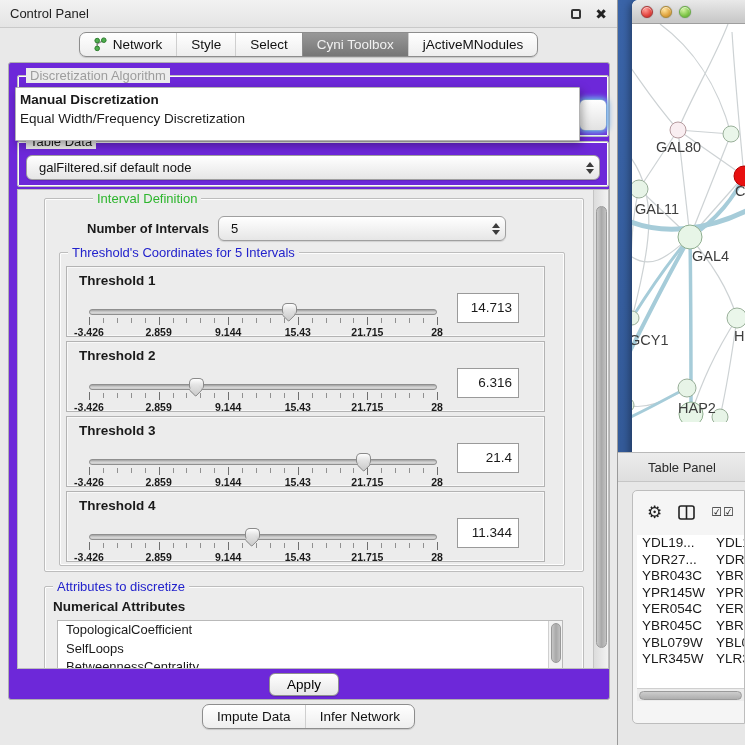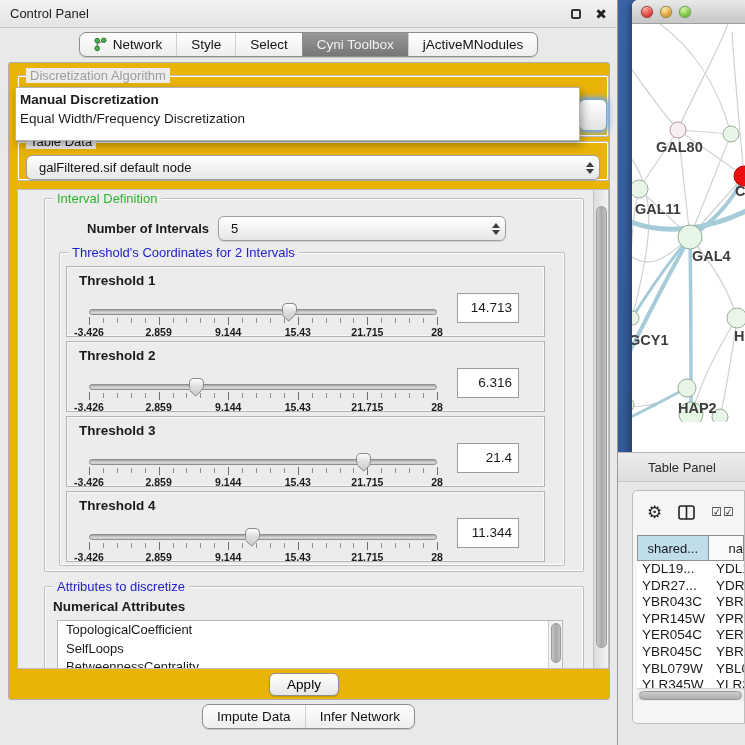--- a/index.html
+++ b/index.html
@@ -27,44 +27,44 @@
 
   .tabrow{position:absolute;left:0;width:100%;display:flex;justify-content:center;}
   .tabrow.top{top:32px;}
   .tabrow.bottom{top:704px;}
   .tabgroup{display:flex;height:25px;border:1px solid #8d8d8d;border-radius:7px;overflow:hidden;background:linear-gradient(#ffffff,#eeeeee);box-shadow:0 1px 1px rgba(0,0,0,.15);}
   .tab{display:flex;align-items:center;gap:6px;padding:0 14px;font-size:13.5px;color:#111;border-left:1px solid #cfcfcf;cursor:pointer;white-space:nowrap;}
   .tab:first-child{border-left:none;}
   .tab.sel{background:linear-gradient(#989898,#767676);color:#f1f1f1;border-left-color:#8d8d8d;}
   .netic{width:13px;height:15px;display:block;}
 
-  .card{position:absolute;left:8px;top:62px;width:602px;height:638px;background:#eab308;border:1px solid #b0b0b0;border-radius:3px;}
+  .card{position:absolute;left:8px;top:62px;width:602px;height:638px;background:#6d28d9;border:1px solid #b0b0b0;border-radius:3px;}
 
   .group{position:absolute;border:1px solid #bdbdbd;border-radius:2px;box-shadow:inset 0 0 0 1px #fdfdfd;}
   .glabel{position:absolute;top:-8px;left:8px;background:#ececec;padding:0 4px;font-size:13px;}
-  .glabel.green{color:var(--label-green);}
+  .glabel.green{color:var(--label-green);margin-left:40px;}
   .glabel.blue{color:var(--label-blue);}
   .glabel.faded{color:#9d9d9d;}
 
   .combo{position:absolute;display:flex;align-items:center;height:25px;background:linear-gradient(#ffffff,#e6e6e6);border:1px solid #9f9f9f;border-radius:6px;box-shadow:0 1px 1px rgba(0,0,0,.12);cursor:pointer;}
   .combo .val{flex:1;padding:0 12px;font-size:13px;color:#111;white-space:nowrap;overflow:hidden;}
   .stepper{width:18px;display:flex;flex-direction:column;align-items:center;justify-content:center;color:#333;}
   .stepper i{display:block;width:0;height:0;border-left:4px solid transparent;border-right:4px solid transparent;}
   .stepper i.up{border-bottom:5px solid #3c3c3c;margin-bottom:2px;}
   .stepper i.dn{border-top:5px solid #3c3c3c;}
 
   .alg-group{left:8px;top:12px;width:592px;height:62px;}
   .focus-frag{position:absolute;left:570px;top:36px;width:28px;height:32px;border-radius:6px;background:linear-gradient(#fff,#e2e2e2);border:1px solid #7aa6d8;box-shadow:0 0 5px 2px var(--focus-ring);z-index:5;}
 
   .popup{position:absolute;left:6px;top:24px;width:565px;height:54px;background:#fff;border:1px solid #b4b4b4;border-radius:1px;box-shadow:2px 4px 10px rgba(0,0,0,.35);z-index:20;padding-top:2px;}
   .popup .opt{font-size:13.5px;padding:1px 4px;line-height:17px;white-space:nowrap;cursor:pointer;}
   .popup .opt.placeholder{color:#b3b3b3;text-align:center;cursor:default;}
   .popup .opt.bold{font-weight:bold;}
 
-  .td-group{left:8px;top:78px;width:592px;height:40px;}
+  .td-group{left:8px;top:78px;width:592px;height:46px;}
   .td-combo{left:8px;top:13px;width:574px;}
 
   .viewport{position:absolute;left:8px;top:126px;width:592px;height:480px;border:1px solid #bdbdbd;background:#ececec;overflow:hidden;}
   .vscroll{position:absolute;right:0;top:0;width:15px;height:100%;background:linear-gradient(to right,#dcdcdc,#f2f2f2);border-left:1px solid #c4c4c4;}
   .vthumb{position:absolute;left:2px;top:16px;width:11px;height:442px;border-radius:6px;background:linear-gradient(to right,#c9c9c9,#a9a9a9,#c2c2c2);border:1px solid #9b9b9b;cursor:pointer;}
 
   .interval-group{left:26px;top:8px;width:540px;height:374px;}
   .numlbl{position:absolute;left:42px;top:22px;font-weight:bold;font-size:13px;}
   .num-combo{left:173px;top:17px;width:288px;}
   .thr-group{left:14px;top:53px;width:506px;height:314px;}
@@ -85,21 +85,21 @@
   .attr-title{position:absolute;left:8px;top:12px;font-weight:bold;font-size:13.5px;}
   .attr-list{position:absolute;left:12px;top:33px;width:506px;height:110px;background:#fff;border:1px solid #b9b9b9;overflow:hidden;}
   .attr-list .li{padding:1px 8px;line-height:16.5px;font-size:13px;cursor:pointer;white-space:nowrap;}
   .lscroll{position:absolute;right:0;top:0;width:14px;height:100%;background:#f2f2f2;border-left:1px solid #d0d0d0;}
   .lthumb{position:absolute;left:2px;top:2px;width:10px;height:40px;border-radius:5px;background:linear-gradient(to right,#c6c6c6,#a8a8a8,#c0c0c0);border:1px solid #999;cursor:pointer;}
 
   .applybtn{position:absolute;left:260px;top:610px;width:70px;height:23px;border:1px solid #8f8f8f;border-radius:6px;background:linear-gradient(#ffffff,#e7e7e7);font-size:13.5px;font-family:inherit;cursor:pointer;box-shadow:0 1px 1px rgba(0,0,0,.15);}
 
   
   .right{position:absolute;left:618px;top:0;width:127px;height:745px;background:linear-gradient(var(--desktop-blue),#30558f);}
-  .netwin{position:absolute;left:14px;top:0;width:113px;height:525px;background:#fff;border-radius:6px 0 0 0;box-shadow:-2px 2px 8px rgba(0,0,0,.4);overflow:hidden;font-weight:bold;}
+  .netwin{position:absolute;left:14px;top:0;width:113px;height:525px;background:#fff;border-radius:6px 0 0 0;box-shadow:-2px 2px 8px rgba(0,0,0,.4);overflow:hidden;}
   .nettitle{position:absolute;left:0;top:0;width:100%;height:24px;background:linear-gradient(#e9e9e9,#c9c9c9 90%);border-bottom:1px solid #9e9e9e;border-radius:6px 0 0 0;display:flex;align-items:center;padding-left:9px;gap:7px;}
   .light{width:12px;height:12px;border-radius:50%;cursor:pointer;box-shadow:inset 0 1px 1px rgba(255,255,255,.7),0 0 1px rgba(0,0,0,.5);}
   .light.r{background:radial-gradient(circle at 35% 30%,#ff9a94,#e3443f 60%,#b02622);border:1px solid #a33;}
   .light.y{background:radial-gradient(circle at 35% 30%,#ffe39a,#e0a33e 60%,#b3802a);border:1px solid #a83;}
   .light.g{background:radial-gradient(circle at 35% 30%,#d2f2a0,#7fc648 60%,#5d9a31);border:1px solid #6a4;}
   .netsvg{position:absolute;left:0;top:24px;}
 
   .tp-bar{position:absolute;left:0;top:452px;width:127px;height:30px;background:linear-gradient(#ececec,#dedede);border-top:1px solid #b9b9b9;border-bottom:1px solid #c6c6c6;display:flex;align-items:center;padding-left:30px;font-size:13px;color:#2a2a2a;}
   .tp-body{position:absolute;left:0;top:482px;width:127px;height:263px;background:#e7e7e7;}
   .tp-card{position:absolute;left:14px;top:8px;width:113px;height:234px;background:#f5f5f5;border:1px solid #bdbdbd;border-radius:5px 0 0 5px;}
@@ -189,21 +189,21 @@
           <span class="numlbl">Number of Intervals</span>
           <div class="combo num-combo">
             <span class="val">5</span>
             <span class="stepper">
                 <i class="up"></i>
                 <i class="dn"></i>
               </span>
           </div>
 
           <div class="group thr-group">
-            <span class="glabel blue">Threshold's Coordinates for 2 Intervals</span>
+            <span class="glabel blue">Threshold's Coordinates for 5 Intervals</span>
 
             <div class="thr-panel" style="top:13px">
               <div class="thr-label">Threshold 1</div>
               <div class="slider">
                 <div class="track"></div>
                 <div class="handle" style="left: 57.7%;">
                     <div class="hb"></div>
                     <div class="hp"></div>
                   </div>
                 <div class="minorticks"></div>
@@ -420,24 +420,20 @@
         <div class="tp-toolbar">
           <span class="gear">⚙</span>
           <svg class="spliticon" viewBox="0 0 17 15">
             <rect x="1" y="1" width="15" height="13" rx="2" fill="none" stroke="#222" stroke-width="1.6"></rect>
             <line x1="8.5" y1="1" x2="8.5" y2="14" stroke="#222" stroke-width="1.6"></line>
           </svg>
           <span class="checks">☑☑</span>
         </div>
 
         <div class="tp-table">
-          <div class="thead">
-            <div class="thcell c1">shared...</div>
-            <div class="thcell c2">na</div>
-          </div>
           <div class="trow">
               <span class="c1">YDL19...</span>
               <span class="c2">YDL1</span>
             </div>
           <div class="trow">
               <span class="c1">YDR27...</span>
               <span class="c2">YDR2</span>
             </div>
           <div class="trow">
               <span class="c1">YBR043C</span>

